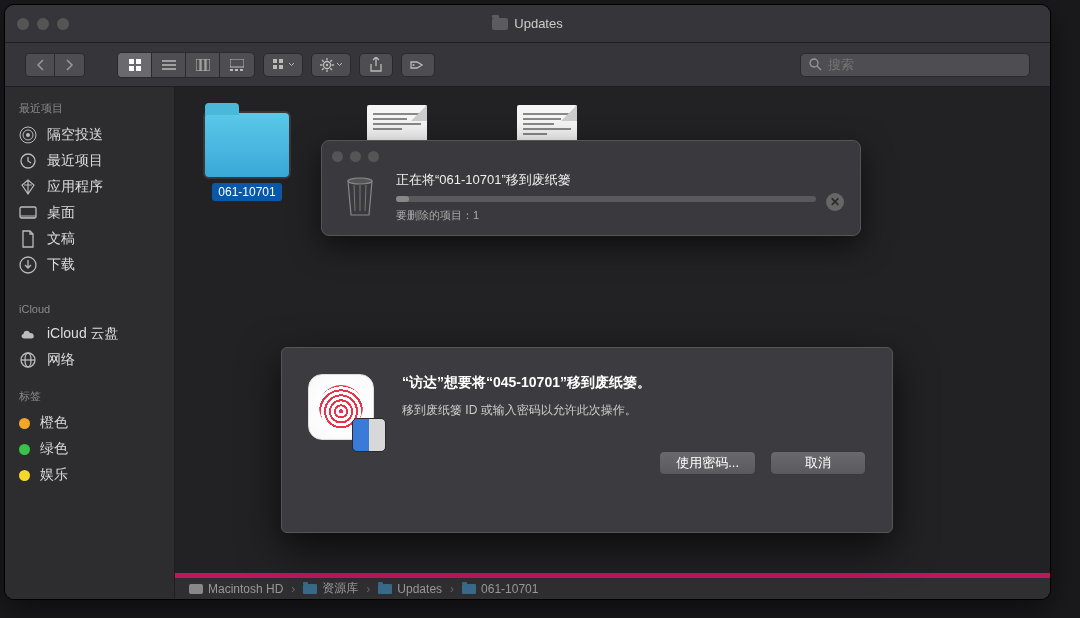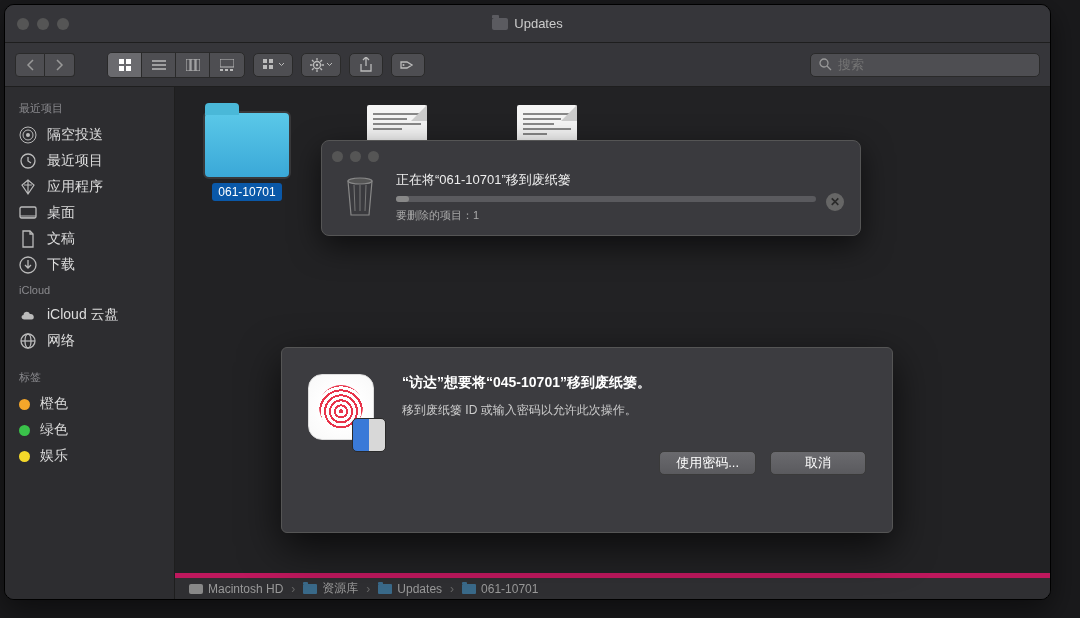--- a/index.html
+++ b/index.html
@@ -7,21 +7,21 @@
 
 .window { position: absolute; left: 4px; top: 4px; width: 1047px; height: 596px; background: #2a2a2c; border-radius: 10px; border: 1px solid #000; box-shadow: 0 10px 30px rgba(0,0,0,0.5); display: flex; flex-direction: column; overflow: hidden; }
 
 .titlebar { height: 38px; display: flex; align-items: center; padding: 0 12px; background: #36363a; border-bottom: 1px solid #1e1e1e; position: relative; }
 .traffic { display: flex; gap: 8px; position: absolute; left: 12px; }
 .tl { width: 12px; height: 12px; border-radius: 50%; background: #555; }
 .title { margin: 0 auto; display: flex; align-items: center; gap: 6px; color: #ccc; font-size: 13px; }
 .folder-mini { width: 16px; height: 12px; background: #5b5b60; border-radius: 2px; position: relative; }
 .folder-mini::before { content:""; position:absolute; left:0; top:-3px; width:7px; height:3px; background:#5b5b60; border-radius:1px 1px 0 0; }
 
-.toolbar { height: 44px; background: #36363a; border-bottom: 1px solid #1e1e1e; display: flex; align-items: center; padding: 0 10px; gap: 8px; }
+.toolbar { height: 44px; background: #36363a; border-bottom: 1px solid #1e1e1e; display: flex; align-items: center; padding: 0 20px; gap: 8px; }
 .nav-group { display:flex; gap:0; }
 .nav-btn { width:30px; height:24px; background:#4e4e52; border:1px solid #2a2a2a; display:flex; align-items:center; justify-content:center; color:#999; }
 .nav-btn:first-child { border-radius:4px 0 0 4px; }
 .nav-btn:last-child { border-radius:0 4px 4px 0; border-left:none; }
 .seg-group { display:flex; background:#4e4e52; border:1px solid #2a2a2a; border-radius:5px; overflow:hidden; }
 .seg { width:34px; height:24px; display:flex; align-items:center; justify-content:center; color:#bbb; border-right:1px solid #2a2a2a; }
 .seg:last-child { border-right:none; }
 .seg.active { background:#6a6a6e; color:#fff; }
 .tool-btn { width:40px; height:24px; background:#4e4e52; border:1px solid #2a2a2a; border-radius:5px; display:flex; align-items:center; justify-content:center; color:#bbb; gap:2px; }
 .search { margin-left:auto; flex:0 0 230px; height:24px; background:#4e4e52; border:1px solid #2a2a2a; border-radius:5px; display:flex; align-items:center; padding:0 8px; gap:6px; color:#999; font-size:13px; }
@@ -242,21 +242,21 @@
       <div class="side-item">
           <span class="side-icon">
             <svg width="18" height="18" viewBox="0 0 18 18">
               <circle cx="9" cy="9" r="8" stroke="currentColor" fill="none" stroke-width="1.3"></circle>
               <path d="M9 4 L9 12 M6 9 L9 12 L12 9" stroke="currentColor" fill="none" stroke-width="1.3"></path>
             </svg>
           </span>
           <span>下载</span>
         </div>
 
-      <div class="side-header" style="margin-top:0">iCloud</div>
+      <div class="side-header" style="margin-top:19px">iCloud</div>
       <div class="side-item">
           <span class="side-icon">
             <svg width="20" height="14" viewBox="0 0 20 14">
               <path d="M6 12 C2 12 2 7 5 7 C5 3 11 2 12 6 C17 5 18 12 14 12 Z" fill="currentColor"></path>
             </svg>
           </span>
           <span>iCloud 云盘</span>
         </div>
 
       <div class="side-item">

